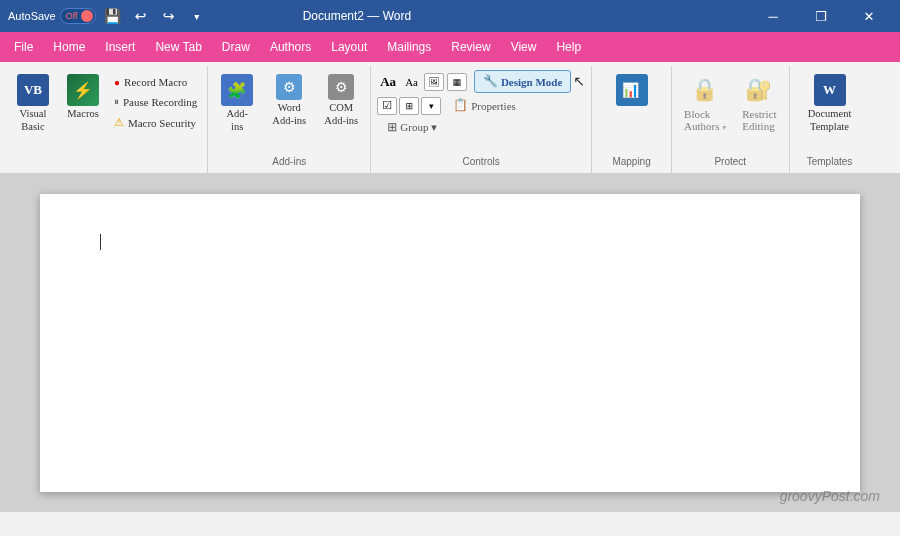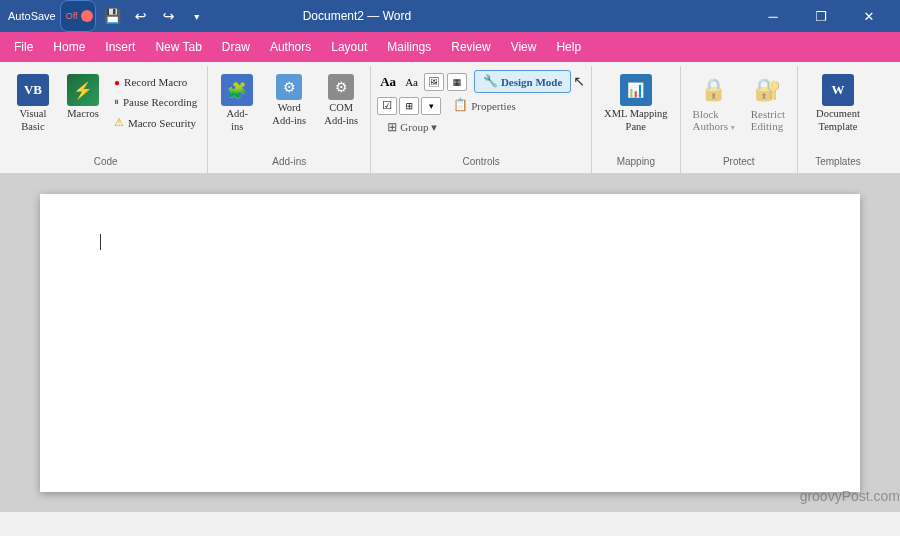--- a/index.html
+++ b/index.html
@@ -16,21 +16,21 @@
     }
     .title-bar-left { display: flex; align-items: center; gap: 6px; flex: 1; }
     .title-bar-center { flex: 1; text-align: left; font-size: 12px; }
     .title-bar-right { flex: 1; display: flex; justify-content: flex-end; align-items: center; gap: 2px; }
 
     .autosave-toggle {
       display: flex; align-items: center; gap: 4px; font-size: 11px; color: white;
     }
     .toggle-pill {
       background: #1a4a8a; border: 1px solid #4a7cc7; border-radius: 8px;
-      width: 36px; height: 32px; display: flex; align-items: center; padding: 1px 2px;
+      width: 36px; height: 16px; display: flex; align-items: center; padding: 1px 2px;
       cursor: pointer;
     }
     .toggle-text { font-size: 9px; color: #ff6b6b; margin-left: 3px; }
     .toggle-knob { width: 12px; height: 12px; background: #ff6b6b; border-radius: 50%; margin-left: auto; }
 
     .title-btn {
       width: 22px; height: 22px; background: none; border: none; cursor: pointer;
       color: white; display: flex; align-items: center; justify-content: center;
       border-radius: 3px; font-size: 14px;
     }
@@ -281,23 +281,24 @@
       height: 16px;
       background: #333;
       vertical-align: text-bottom;
       animation: blink 1s step-end infinite;
     }
     @keyframes blink { 50% { opacity: 0; } }
 
     .groovy-watermark {
       position: absolute;
       bottom: 8px;
-      right: 0;
+      right: 20px;
       color: rgba(80, 80, 80, 0.5);
       font-size: 14px;
+      font-style: italic;
     }
 
     .add-ins-btns {
       display: flex;
       gap: 6px;
     }
 
     .add-ins-icon {
       width: 32px; height: 32px;
       background: #4472c4;
@@ -385,21 +386,20 @@
         <div class="ribbon-btn-small">
           <span class="icon-pause">⏸</span>
           <span>Pause Recording</span>
         </div>
         <div class="ribbon-btn-small">
           <span class="icon-warning">⚠</span>
           <span>Macro Security</span>
         </div>
       </div>
     </div>
-    <div class="ribbon-group-label">Code</div>
   </div>
 
   <div class="ribbon-group" style="min-width:120px;">
     <div class="ribbon-group-content add-ins-btns">
       <div class="ribbon-btn-large">
         <div class="add-ins-icon">🧩</div>
         <div class="btn-label">Add-<br>ins</div>
       </div>
       <div class="ribbon-btn-large">
         <div class="icon-gear">⚙</div>
@@ -452,21 +452,20 @@
         </div>
       </div>
     </div>
     <div class="ribbon-group-label">Controls</div>
   </div>
 
   <div class="ribbon-group" style="min-width:80px;">
     <div class="ribbon-group-content">
       <div class="ribbon-btn-large">
         <div class="mapping-icon">📊</div>
-        <div class="btn-label" style="text-align:center;">XML Mapping<br>Pane</div>
       </div>
     </div>
     <div class="ribbon-group-label">Mapping</div>
   </div>
 
   <div class="ribbon-group" style="min-width:110px;">
     <div class="ribbon-group-content">
       <div class="protect-btn-large">
         <div class="lock-icon">🔒</div>
         <div class="btn-label">Block<br>Authors <span class="chevron">▾</span></div>

